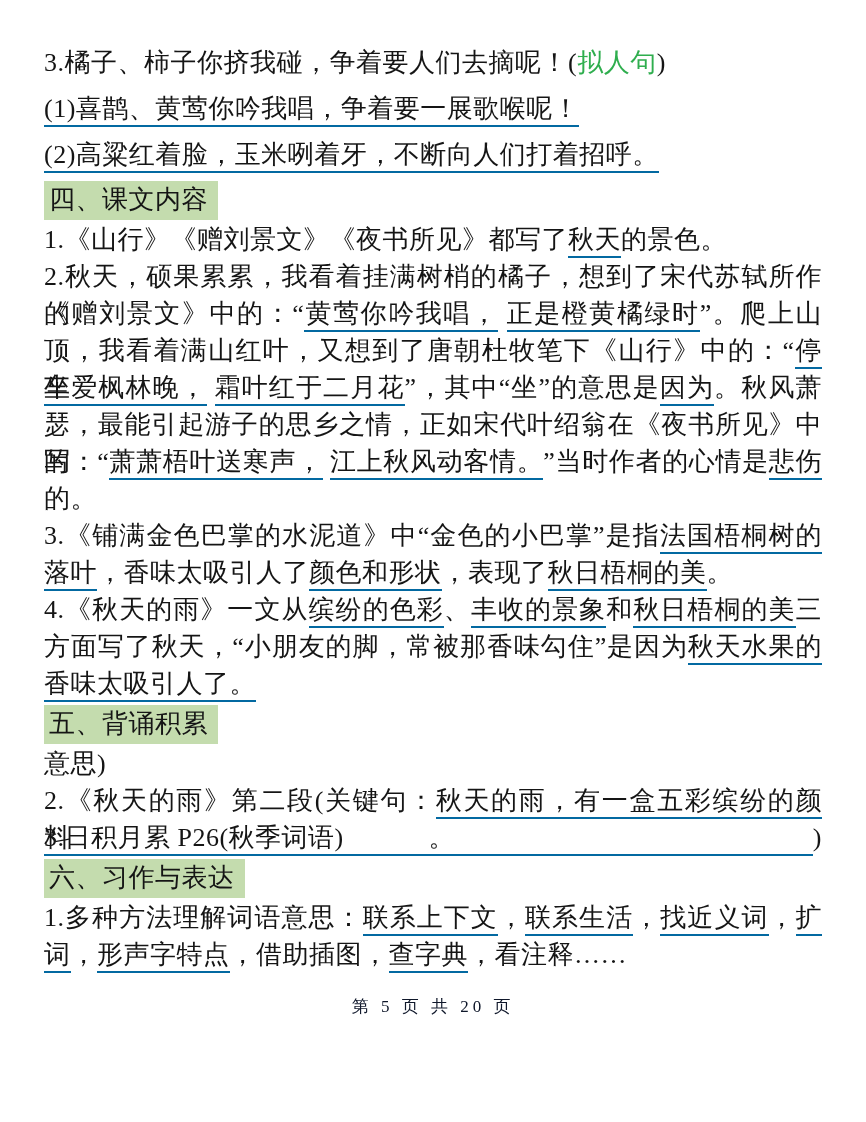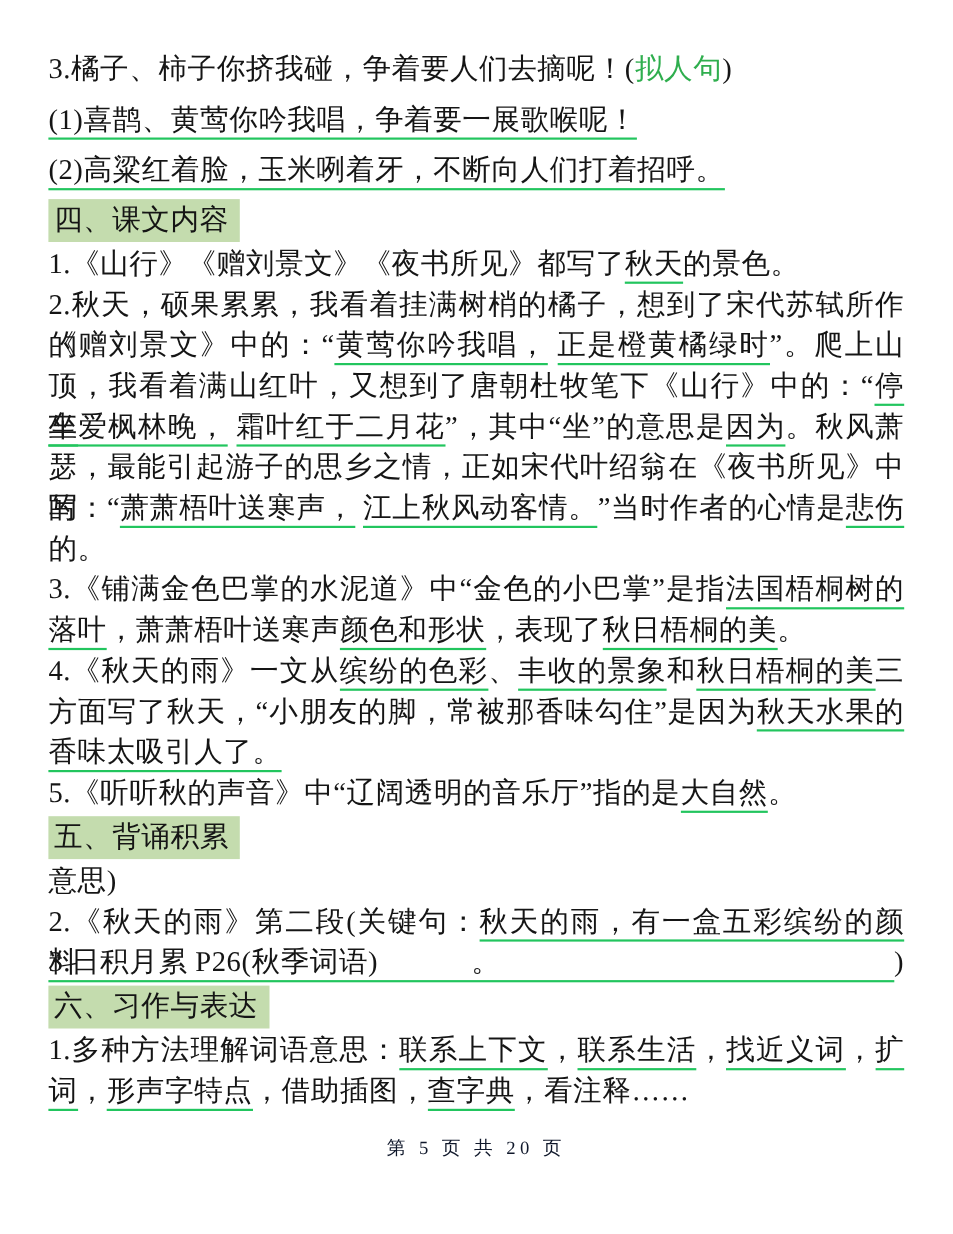--- a/index.html
+++ b/index.html
@@ -37,21 +37,21 @@
   }
   .doc-line.heading {
     line-height: 43px;
     height: 43px;
   }
   .hl {
     background: var(--hl, #c4dcae);
     padding: 4px 10px 6px 5px;
   }
   .u {
-    border-bottom: 2px solid #22c55e;
+    border-bottom: 2px solid #0369a1;
     padding-bottom: 2px;
   }
   .green {
     color: var(--green, #2fae4e);
     text-align: center;
   }
   .footer {
     margin-top: 22px;
     text-align: center;
     font-size: 17px;
@@ -70,25 +70,24 @@
       <div class="doc-line heading"><span class="hl">四、课文内容</span></div>
       <div class="doc-line"><span>1.《山行》《赠刘景文》《夜书所见》都写了</span><span class="u">秋天</span><span>的景色。</span></div>
       <div class="doc-line justify"><span>2.秋天，硕果累累，我看着挂满树梢的橘子，想到了宋代苏轼所作的</span></div>
       <div class="doc-line justify"><span>《赠刘景文》中的：“</span><span class="u">黄莺你吟我唱，</span><span> </span><span class="u">正是橙黄橘绿时</span><span>”。爬上山</span></div>
       <div class="doc-line justify"><span>顶，我看着满山红叶，又想到了唐朝杜牧笔下《山行》中的：“</span><span class="u">停车</span></div>
       <div class="doc-line justify"><span class="u">坐爱枫林晚，</span><span> </span><span class="u">霜叶红于二月花</span><span>”，其中“坐”的意思是</span><span class="u">因为</span><span>。秋风萧</span></div>
       <div class="doc-line justify"><span>瑟，最能引起游子的思乡之情，正如宋代叶绍翁在《夜书所见》中写</span></div>
       <div class="doc-line justify"><span>的：“</span><span class="u">萧萧梧叶送寒声，</span><span> </span><span class="u">江上秋风动客情。</span><span>”当时作者的心情是</span><span class="u">悲伤</span></div>
       <div class="doc-line"><span>的。</span></div>
       <div class="doc-line justify"><span>3.《铺满金色巴掌的水泥道》中“金色的小巴掌”是指</span><span class="u">法国梧桐树的</span></div>
-      <div class="doc-line"><span class="u">落叶</span><span>，萧萧梧叶送寒声</span><span class="u">颜色和形状</span><span>，表现了</span><span class="u">秋日梧桐的美</span><span>。</span></div>
+      <div class="doc-line"><span class="u">落叶</span><span>，香味太吸引人了</span><span class="u">颜色和形状</span><span>，表现了</span><span class="u">秋日梧桐的美</span><span>。</span></div>
       <div class="doc-line justify"><span>4.《秋天的雨》一文从</span><span class="u">缤纷的色彩</span><span>、</span><span class="u">丰收的景象</span><span>和</span><span class="u">秋日梧桐的美</span><span>三</span></div>
       <div class="doc-line justify"><span>方面写了秋天，“小朋友的脚，常被那香味勾住”是因为</span><span class="u">秋天水果的</span></div>
       <div class="doc-line"><span class="u">香味太吸引人了。</span></div>
-      <div class="doc-line"><span>5.《听听秋的声音》中“辽阔透明的音乐厅”指的是</span><span class="u">大自然</span><span>。</span></div>
       <div class="doc-line heading"><span class="hl">五、背诵积累</span></div>
       <div class="doc-line"><span>意思)</span></div>
       <div class="doc-line justify"><span>2.《秋天的雨》第二段(关键句：</span><span class="u">秋天的雨，有一盒五彩缤纷的颜料。</span><span>)</span></div>
       <div class="doc-line"><span>3.日积月累 P26(秋季词语)</span></div>
       <div class="doc-line heading"><span class="hl">六、习作与表达</span></div>
       <div class="doc-line justify"><span>1.多种方法理解词语意思：</span><span class="u">联系上下文</span><span>，</span><span class="u">联系生活</span><span>，</span><span class="u">找近义词</span><span>，</span><span class="u">扩</span></div>
       <div class="doc-line"><span class="u">词</span><span>，</span><span class="u">形声字特点</span><span>，借助插图，</span><span class="u">查字典</span><span>，看注释……</span></div>
     </div>
   <div class="footer">第 5 页 共 20 页</div>
 </div>

